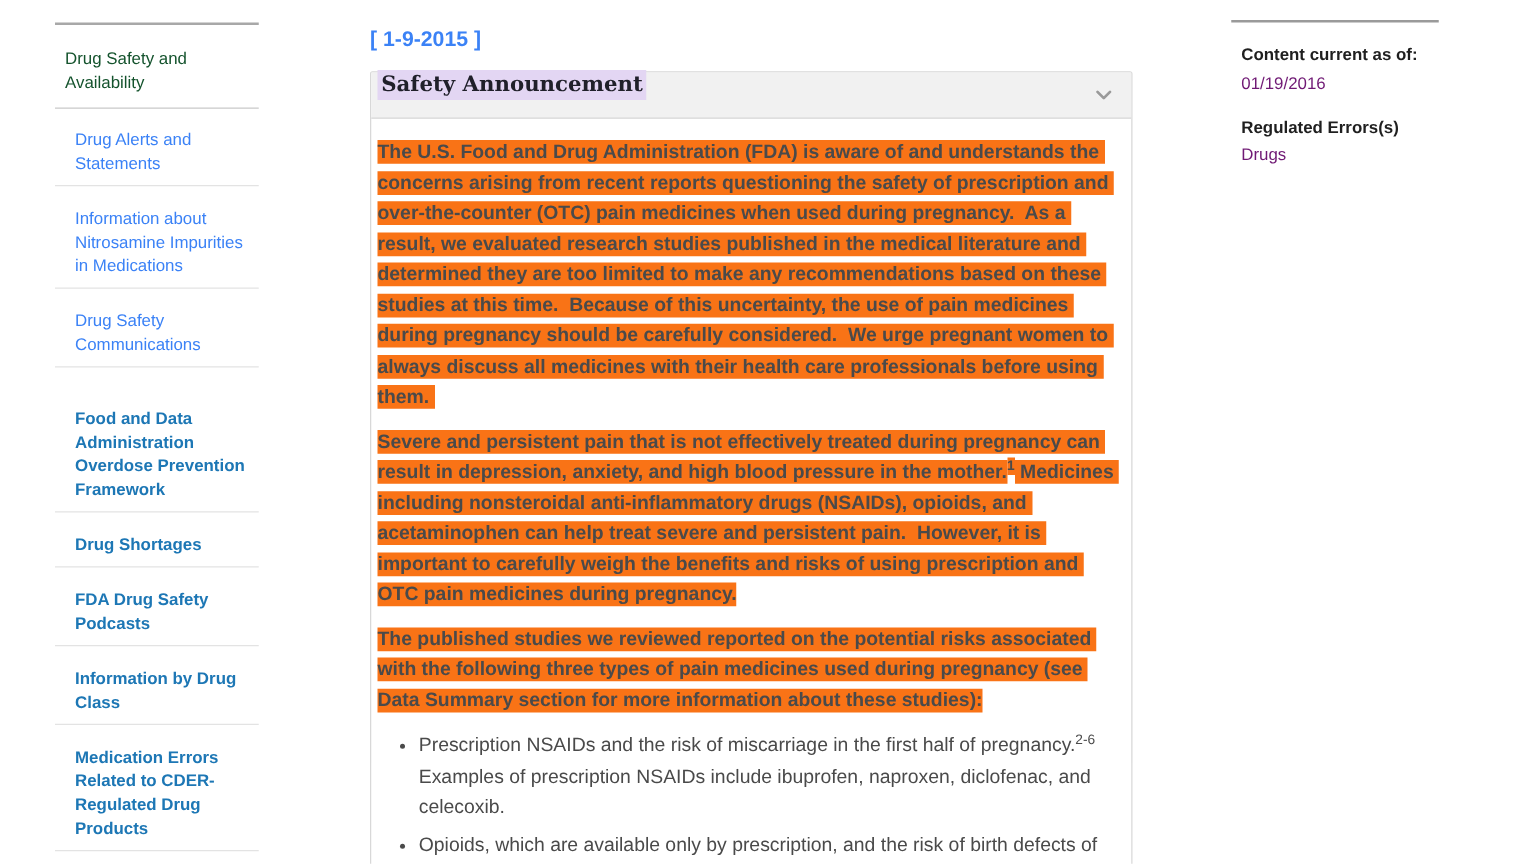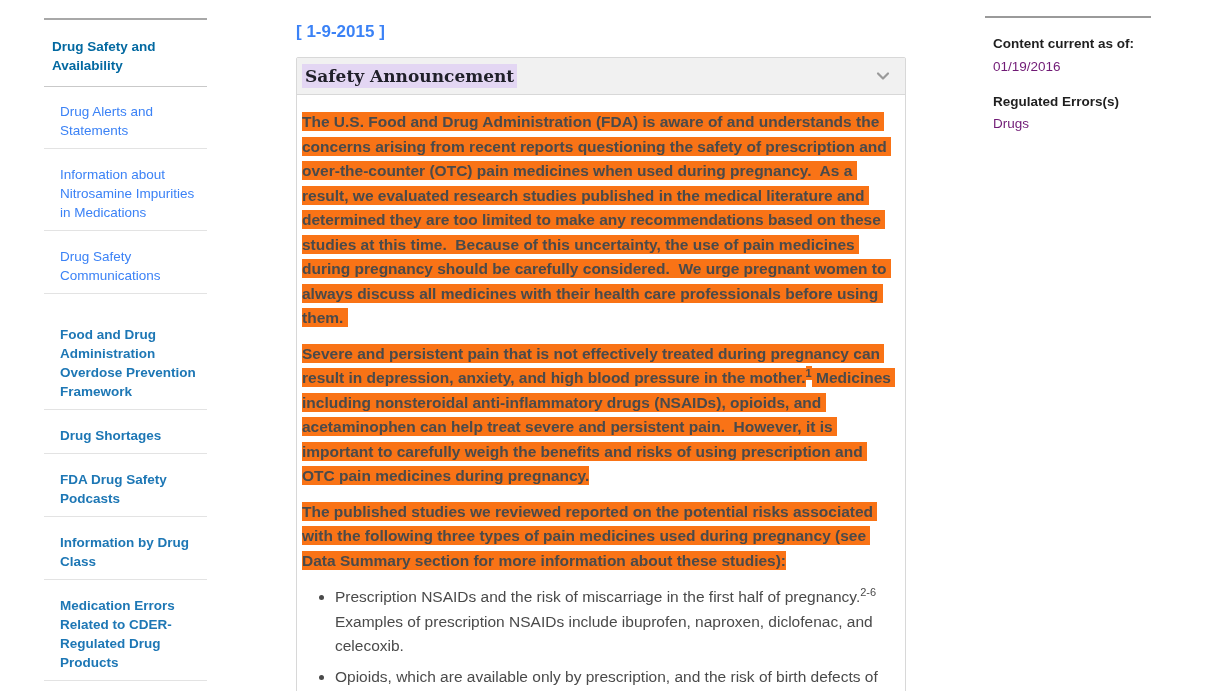--- a/index.html
+++ b/index.html
@@ -18,22 +18,22 @@
     position: absolute;
     left: 44px; top: 18px;
     width: 163px;
     font-size: 13.5px;
     line-height: 19px;
   }
   .rule-dark  { border-top: 2px solid #a8a8a8; margin: 0 0 17px 0; }
   .rule-mid   { border-top: 1px solid #c9c9c9; margin: 11px 0 15px 0; }
   .side-sep   { border-top: 1px solid #e3e3e3; margin: 8px 0 16px 0; }
   .side-heading {
-    font-weight: bold;
-    color: #0369a1;
+    font-weight: normal;
+    color: #14532d;
     padding-left: 8px;
   }
   .side-item {
     padding-left: 16px;
     color: #3b82f6;
     cursor: pointer;
   }
   .side-item.bold { font-weight: bold; color: #1d77b5; }
   .side-item.group-start { margin-top: 31px; }
 
@@ -53,21 +53,20 @@
     margin-top: 17px;
     border: 1px solid #d8d8d8;
     border-radius: 2px;
     background: #ffffff;
   }
   .panel-header {
     height: 36px;
     background: #f1f1f1;
     border-bottom: 1px solid #d8d8d8;
     display: flex;
-    align-items: center;
     justify-content: space-between;
     padding: 0 14px 0 5px;
     cursor: pointer;
   }
   .panel-title {
     font-family: "DejaVu Serif", serif;
     font-weight: bold;
     font-size: 17px;
     color: #20202a;
   }
@@ -136,21 +135,21 @@
 
     <div class="side-item">Drug Alerts and Statements</div>
     <div class="side-sep"></div>
 
     <div class="side-item">Information about Nitrosamine Impurities in Medications</div>
     <div class="side-sep"></div>
 
     <div class="side-item">Drug Safety Communications</div>
     <div class="side-sep"></div>
 
-    <div class="side-item bold group-start">Food and Drug Administration Overdose Prevention Framework</div>
+    <div class="side-item bold group-start">Food and Data Administration Overdose Prevention Framework</div>
     <div class="side-sep"></div>
 
     <div class="side-item bold">Drug Shortages</div>
     <div class="side-sep"></div>
 
     <div class="side-item bold">FDA Drug Safety Podcasts</div>
     <div class="side-sep"></div>
 
     <div class="side-item bold">Information by Drug Class</div>
     <div class="side-sep"></div>

